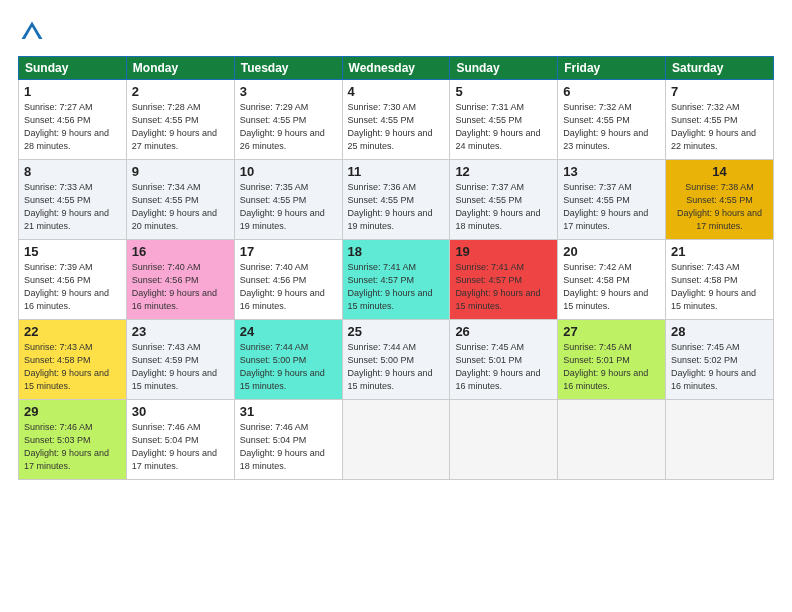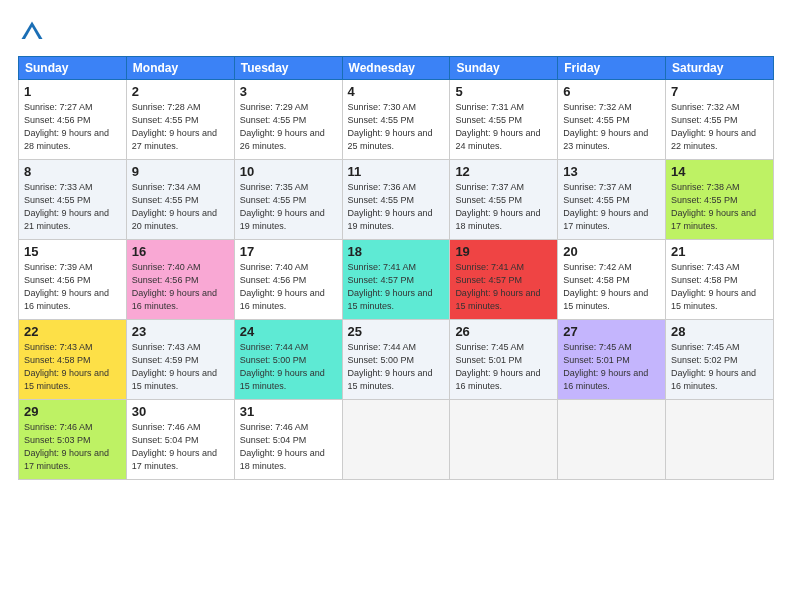--- a/index.html
+++ b/index.html
@@ -51,21 +51,21 @@
     .location {
       font-size: 14px;
       color: #444;
     }
     .calendar {
       width: 100%;
       border-collapse: collapse;
       table-layout: fixed;
     }
     .calendar th {
-      background: #3b82f6;
+      background: #15803d;
       color: #fff;
       font-size: 12px;
       font-weight: bold;
       text-align: left;
       padding: 4px 6px;
       border: 1px solid #1a6eb5;
     }
     .calendar td {
       border: 1px solid #ccc;
       vertical-align: top;
@@ -178,21 +178,21 @@
             <div class="day-info">Sunrise: 7:36 AM<br>Sunset: 4:55 PM<br>Daylight: 9 hours and 19 minutes.</div>
           </td>
           <td style="background: rgb(240, 244, 249);">
             <span class="day-num">12</span>
             <div class="day-info">Sunrise: 7:37 AM<br>Sunset: 4:55 PM<br>Daylight: 9 hours and 18 minutes.</div>
           </td>
           <td style="background: rgb(240, 244, 249);">
             <span class="day-num">13</span>
             <div class="day-info">Sunrise: 7:37 AM<br>Sunset: 4:55 PM<br>Daylight: 9 hours and 17 minutes.</div>
           </td>
-          <td style="background: #bef264;">
+          <td style="background: #eab308; text-align: center;">
             <span class="day-num">14</span>
             <div class="day-info">Sunrise: 7:38 AM<br>Sunset: 4:55 PM<br>Daylight: 9 hours and 17 minutes.</div>
           </td>
         </tr>
         <tr>
           <td style="background: rgb(255, 255, 255);">
             <span class="day-num">15</span>
             <div class="day-info">Sunrise: 7:39 AM<br>Sunset: 4:56 PM<br>Daylight: 9 hours and 16 minutes.</div>
           </td>
           <td style="background: #f9a8d4;">
@@ -234,21 +234,21 @@
             <div class="day-info">Sunrise: 7:44 AM<br>Sunset: 5:00 PM<br>Daylight: 9 hours and 15 minutes.</div>
           </td>
           <td style="background: rgb(240, 244, 249);">
             <span class="day-num">25</span>
             <div class="day-info">Sunrise: 7:44 AM<br>Sunset: 5:00 PM<br>Daylight: 9 hours and 15 minutes.</div>
           </td>
           <td style="background: rgb(240, 244, 249);">
             <span class="day-num">26</span>
             <div class="day-info">Sunrise: 7:45 AM<br>Sunset: 5:01 PM<br>Daylight: 9 hours and 16 minutes.</div>
           </td>
-          <td style="background: #c4b5fd; margin-top: 40px;">
+          <td style="background: #bef264; margin-top: 40px;">
             <span class="day-num">27</span>
             <div class="day-info">Sunrise: 7:45 AM<br>Sunset: 5:01 PM<br>Daylight: 9 hours and 16 minutes.</div>
           </td>
           <td style="background: rgb(240, 244, 249);">
             <span class="day-num">28</span>
             <div class="day-info">Sunrise: 7:45 AM<br>Sunset: 5:02 PM<br>Daylight: 9 hours and 16 minutes.</div>
           </td>
         </tr>
         <tr class="row-last">
           <td style="background: #bef264;">

